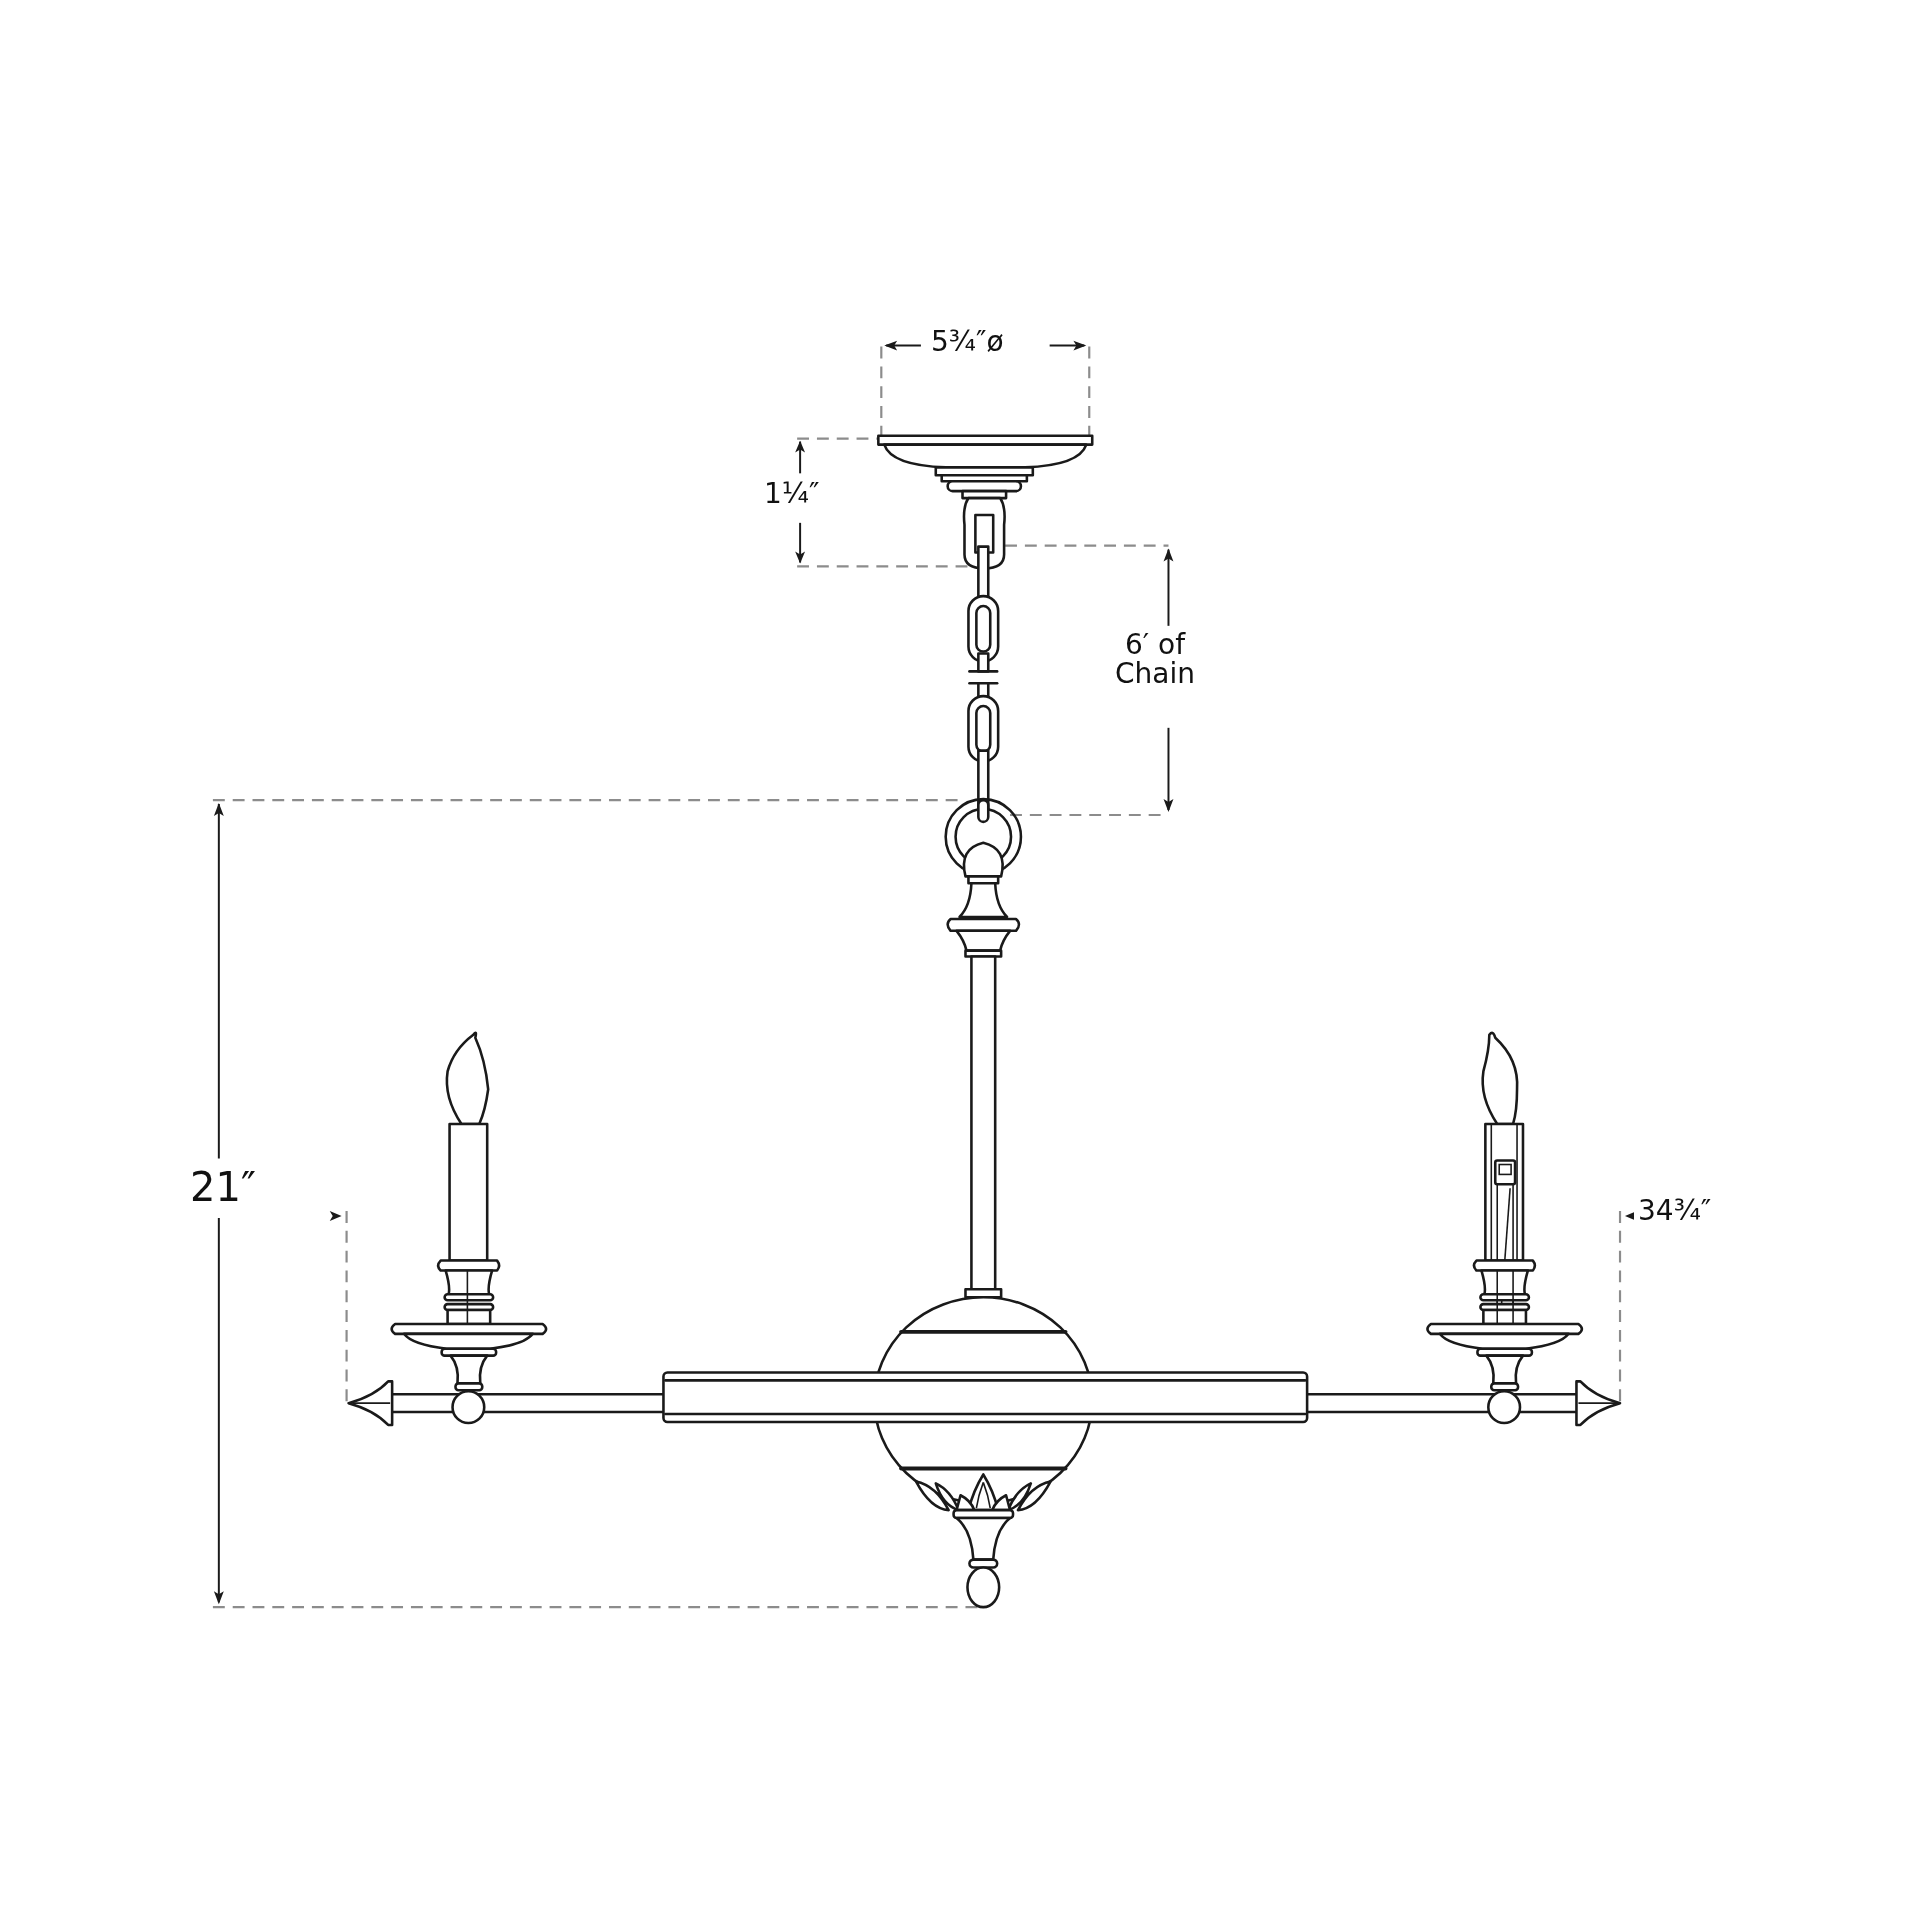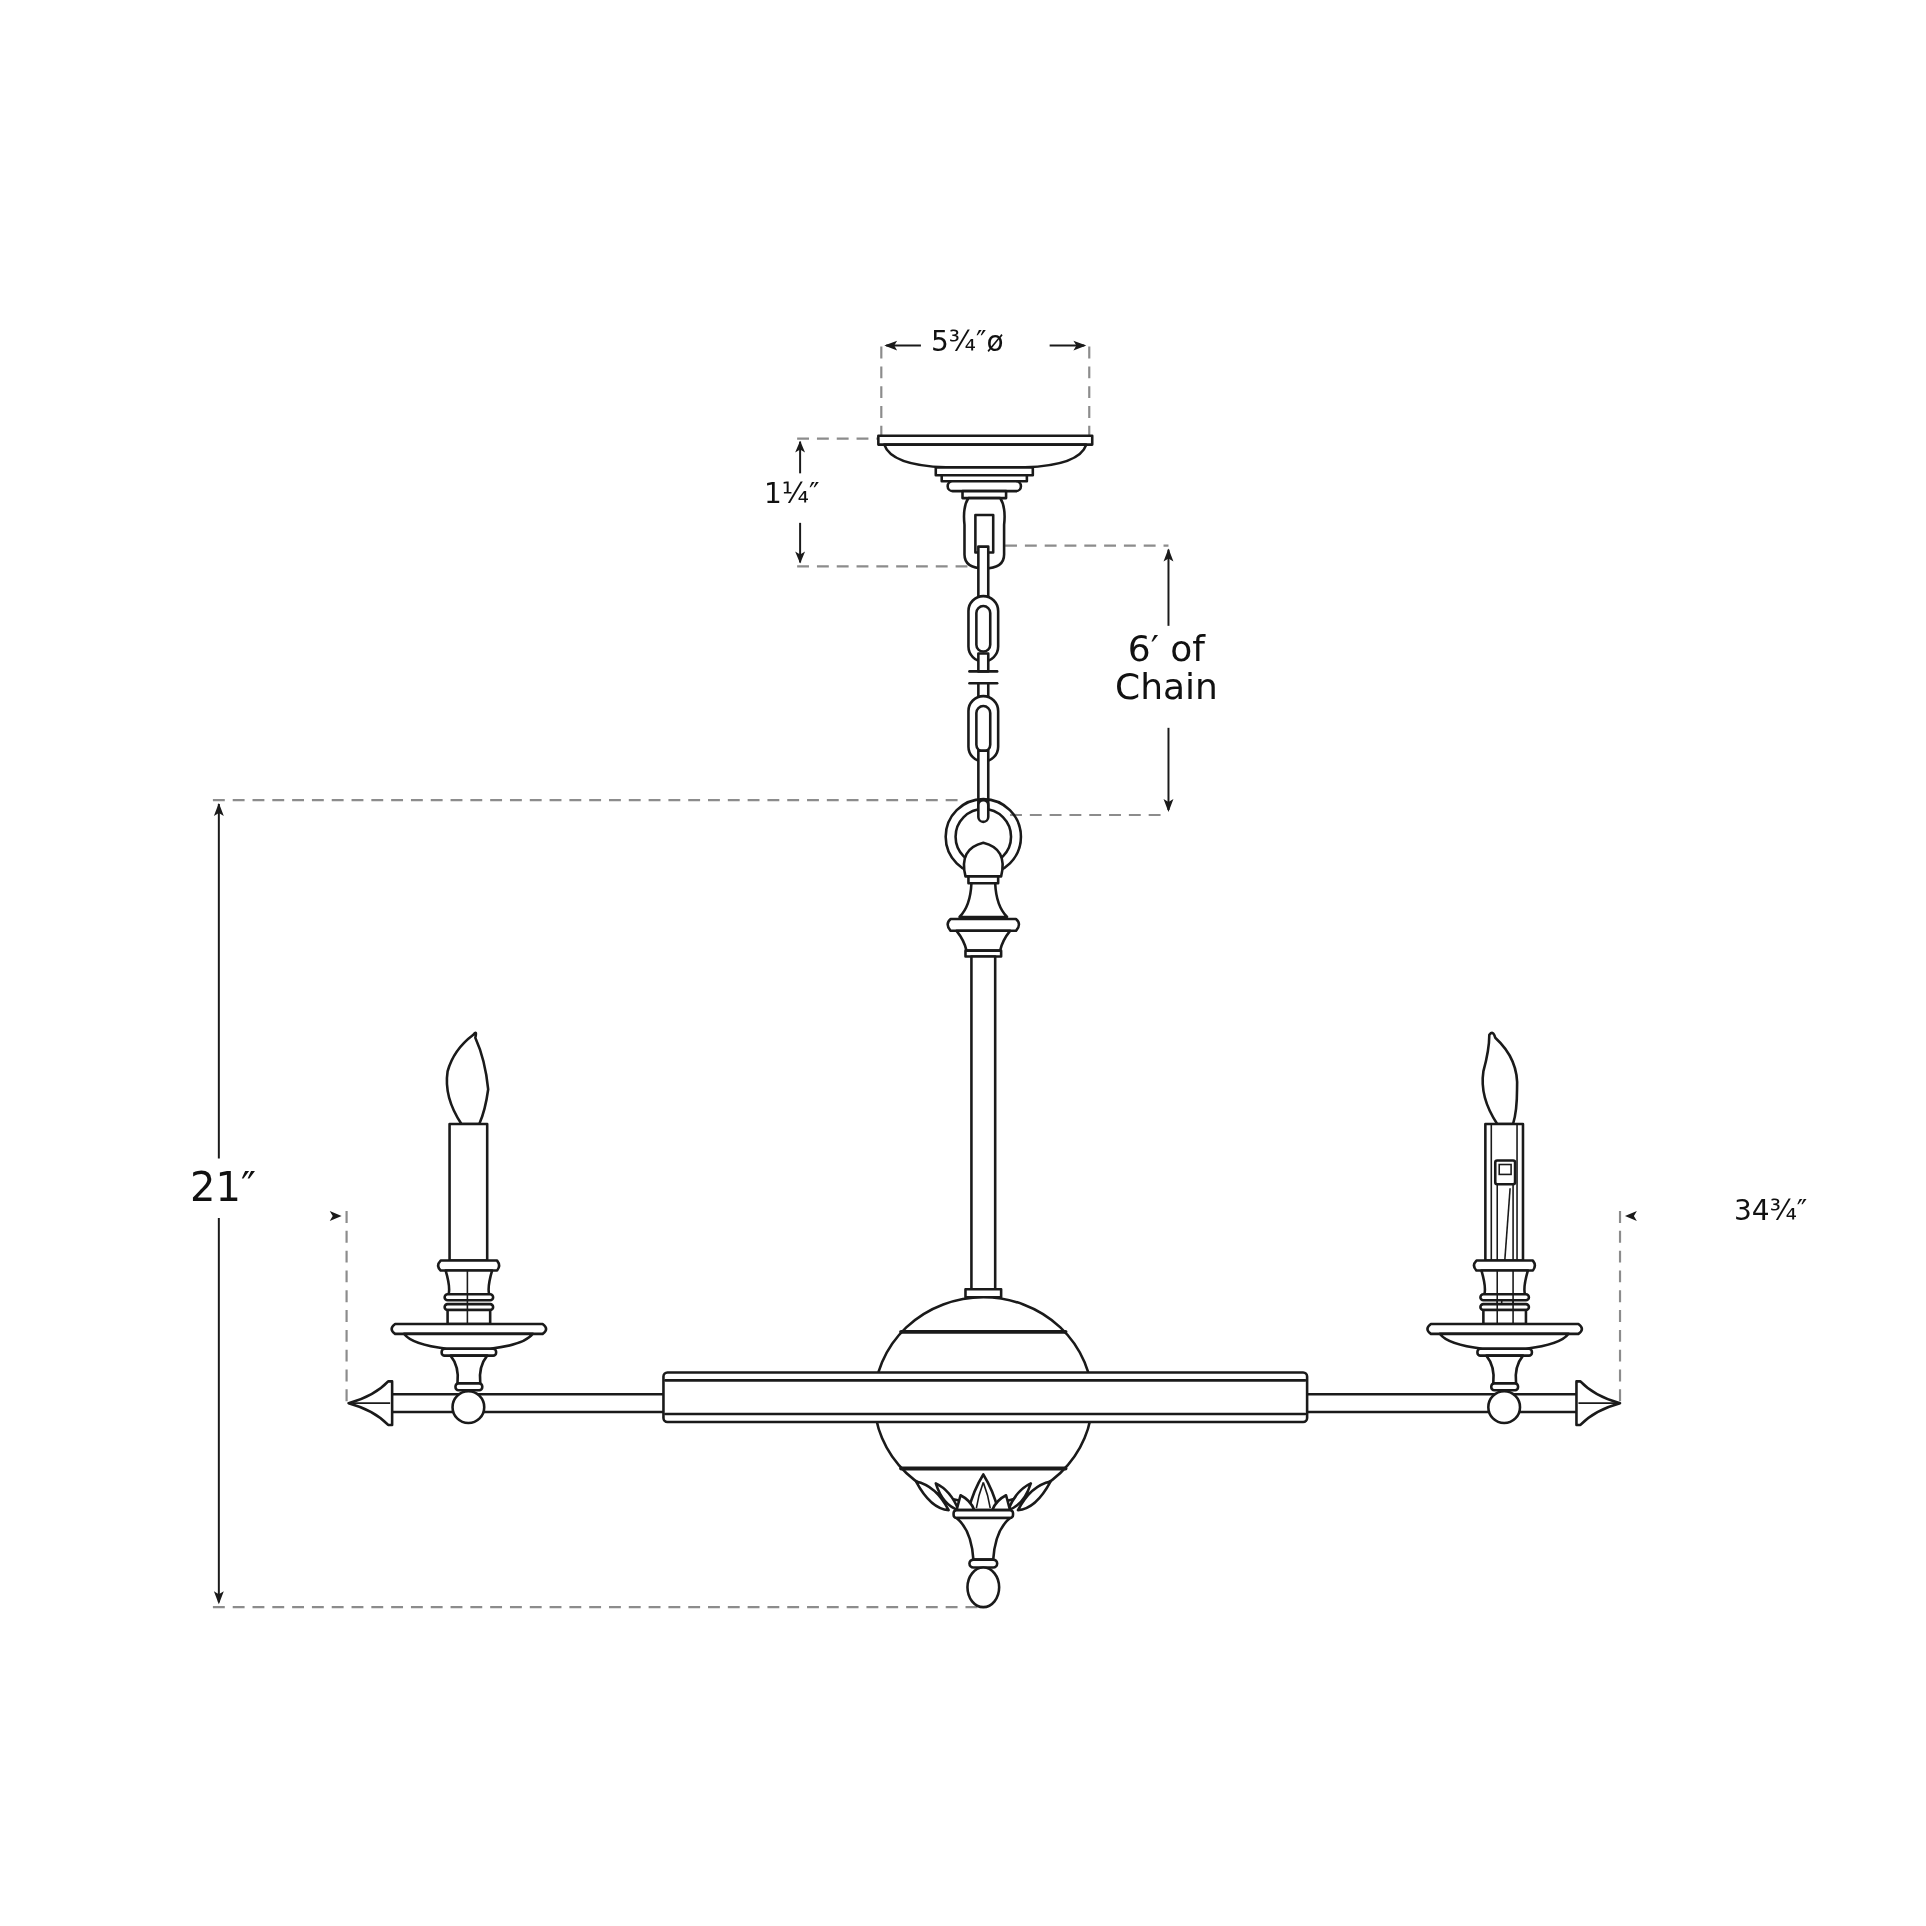--- a/index.html
+++ b/index.html
@@ -184,19 +184,19 @@
 
     <rect class="lnw" x="963" y="1525" width="60" height="8" rx="3"></rect>
     <path class="lnw" d="M966,1533 L1020,1533 Q1005,1545 1003,1575 L983,1575 Q981,1545 966,1533 Z"></path>
     <rect class="lnw" x="979" y="1575" width="28" height="8" rx="4"></rect>
     <ellipse class="lnw" cx="993" cy="1603" rx="16" ry="20"></ellipse>
   </g>
 </svg>
 
 <div class="label" style="left:927px; top:327px;">5¾″ø</div>
 <div class="label" style="left:760px; top:479px;text-align:right;">1¼″</div>
-<div class="label center" style="left:1111px; top:630px; font-size:36px;">
+<div class="label center" style="left:1111px; top:630px; font-size:28px;">
   <div>6′ of</div>
   <div>Chain</div>
 </div>
 <div class="label" style="left:186px; top:1166px; font-size:40px;">21″</div>
-<div class="label" style="left:1730px; top:1196px;">34¾″</div>
+<div class="label" style="left:1634px; top:1196px;">34¾″</div>
 
 
 </body></html>

